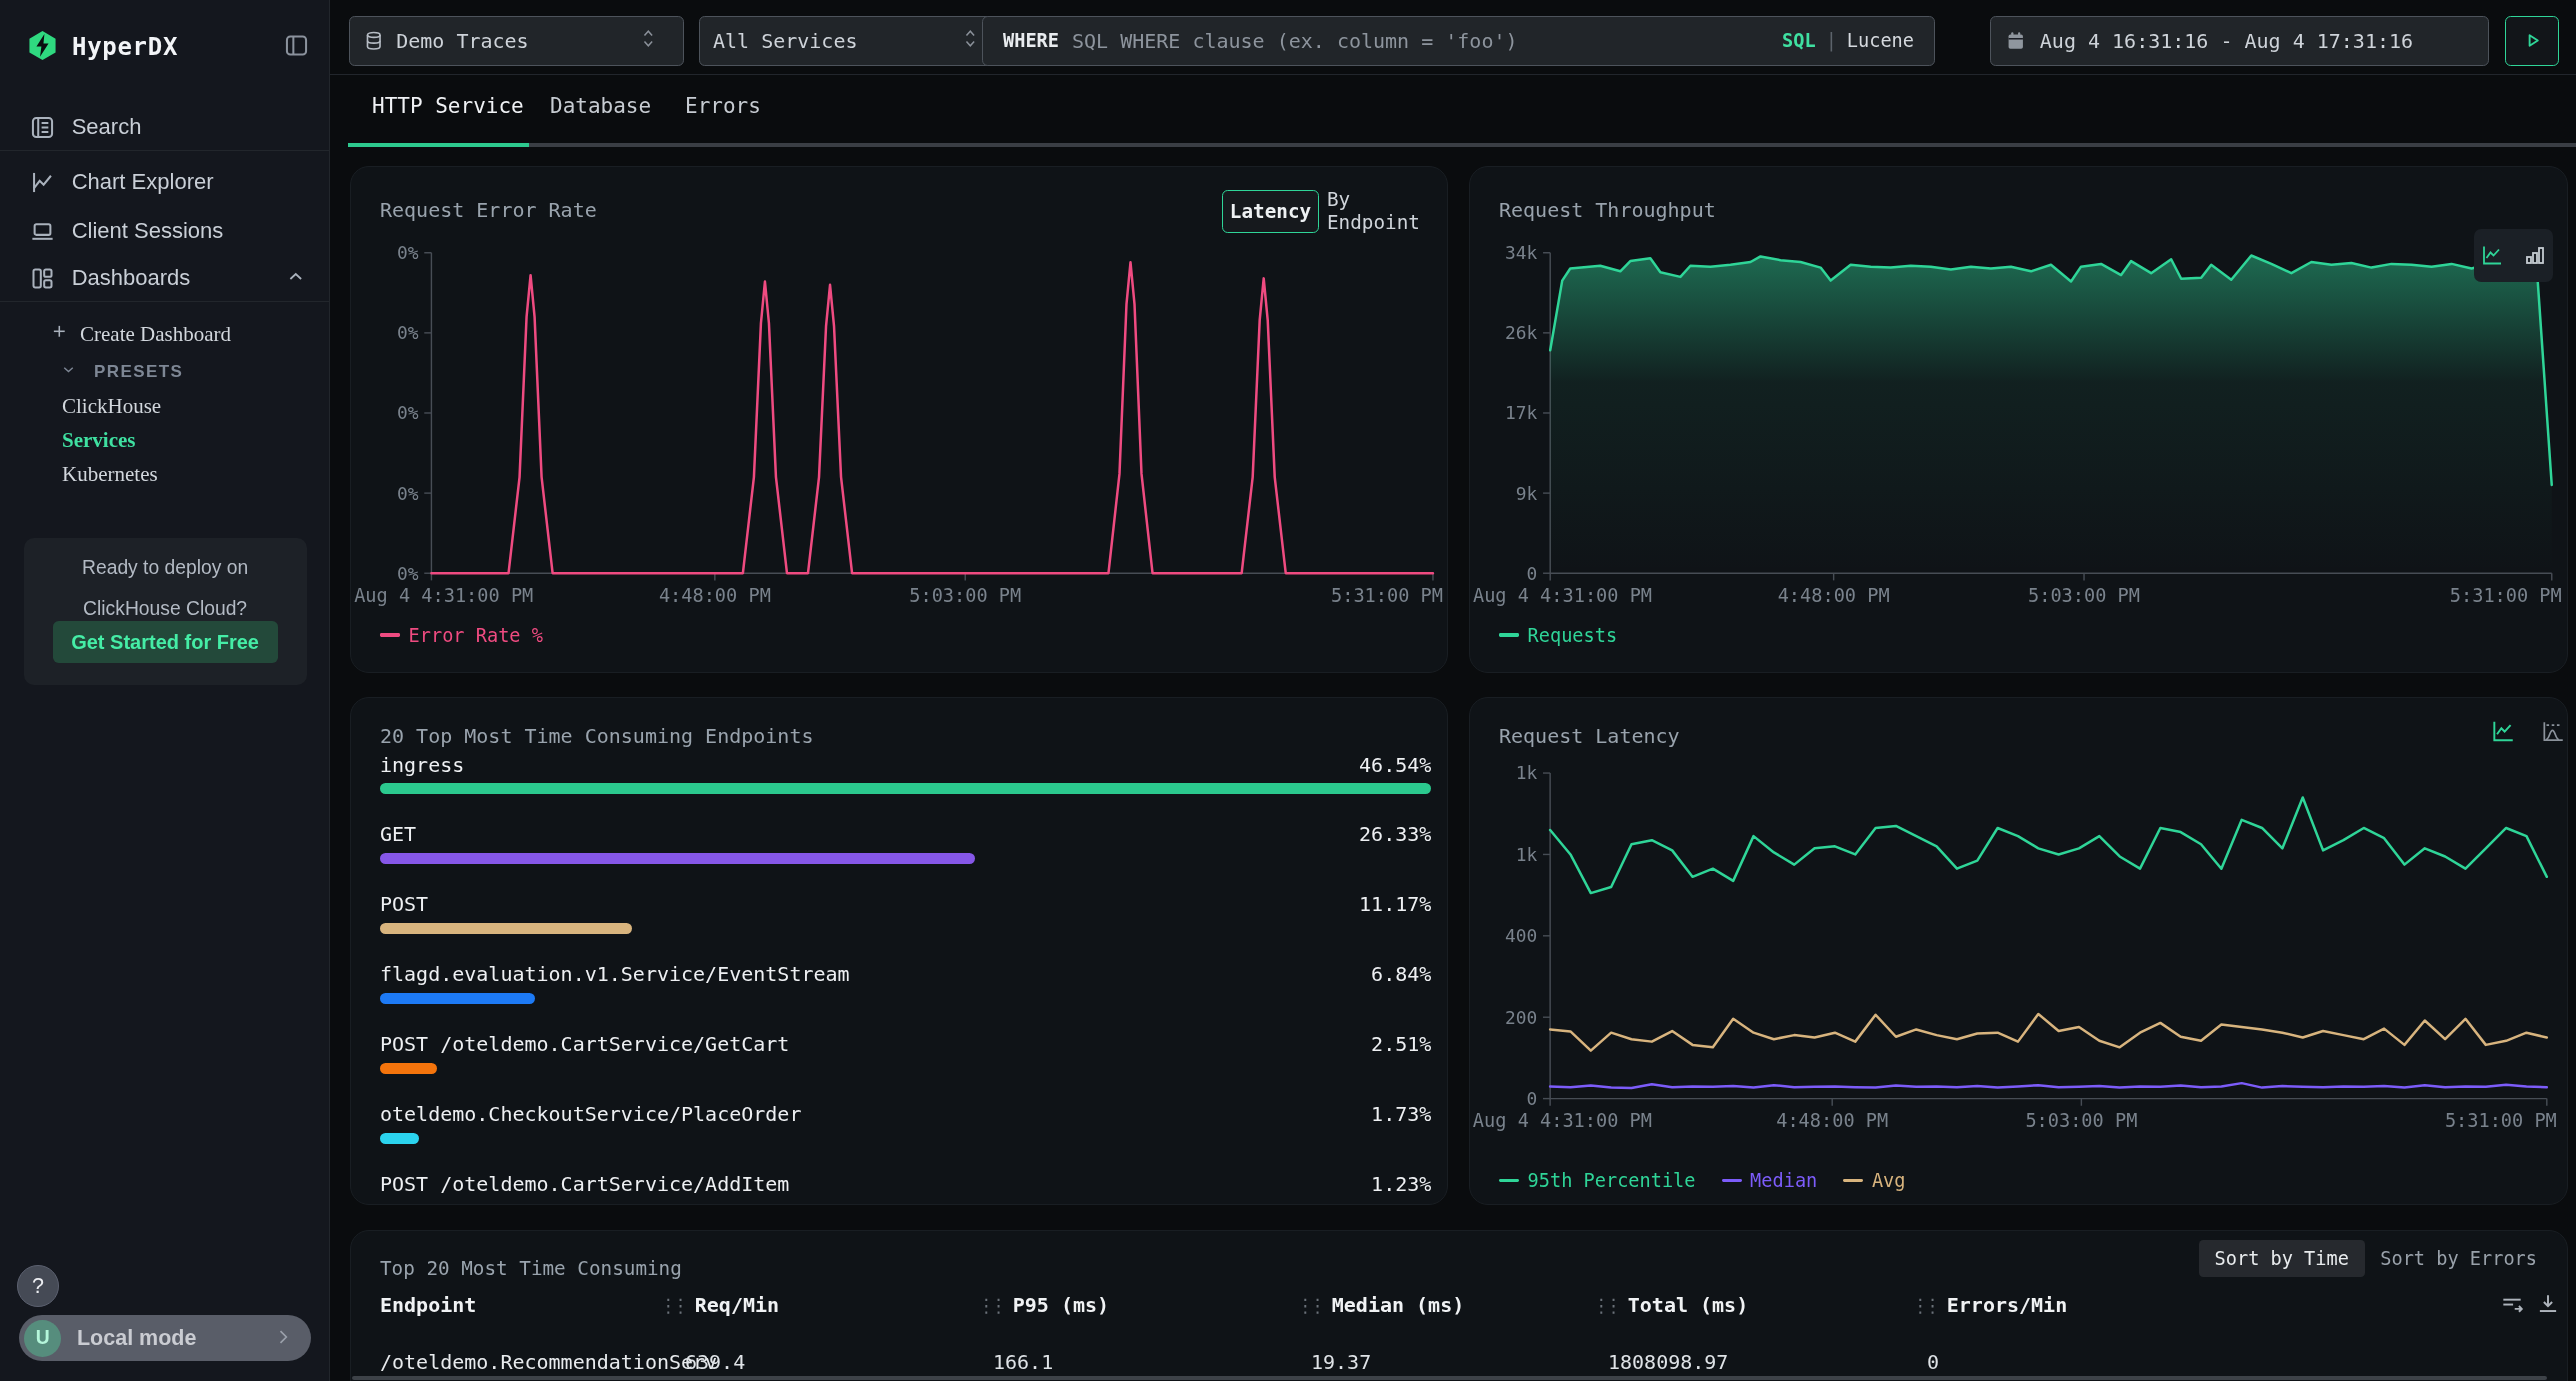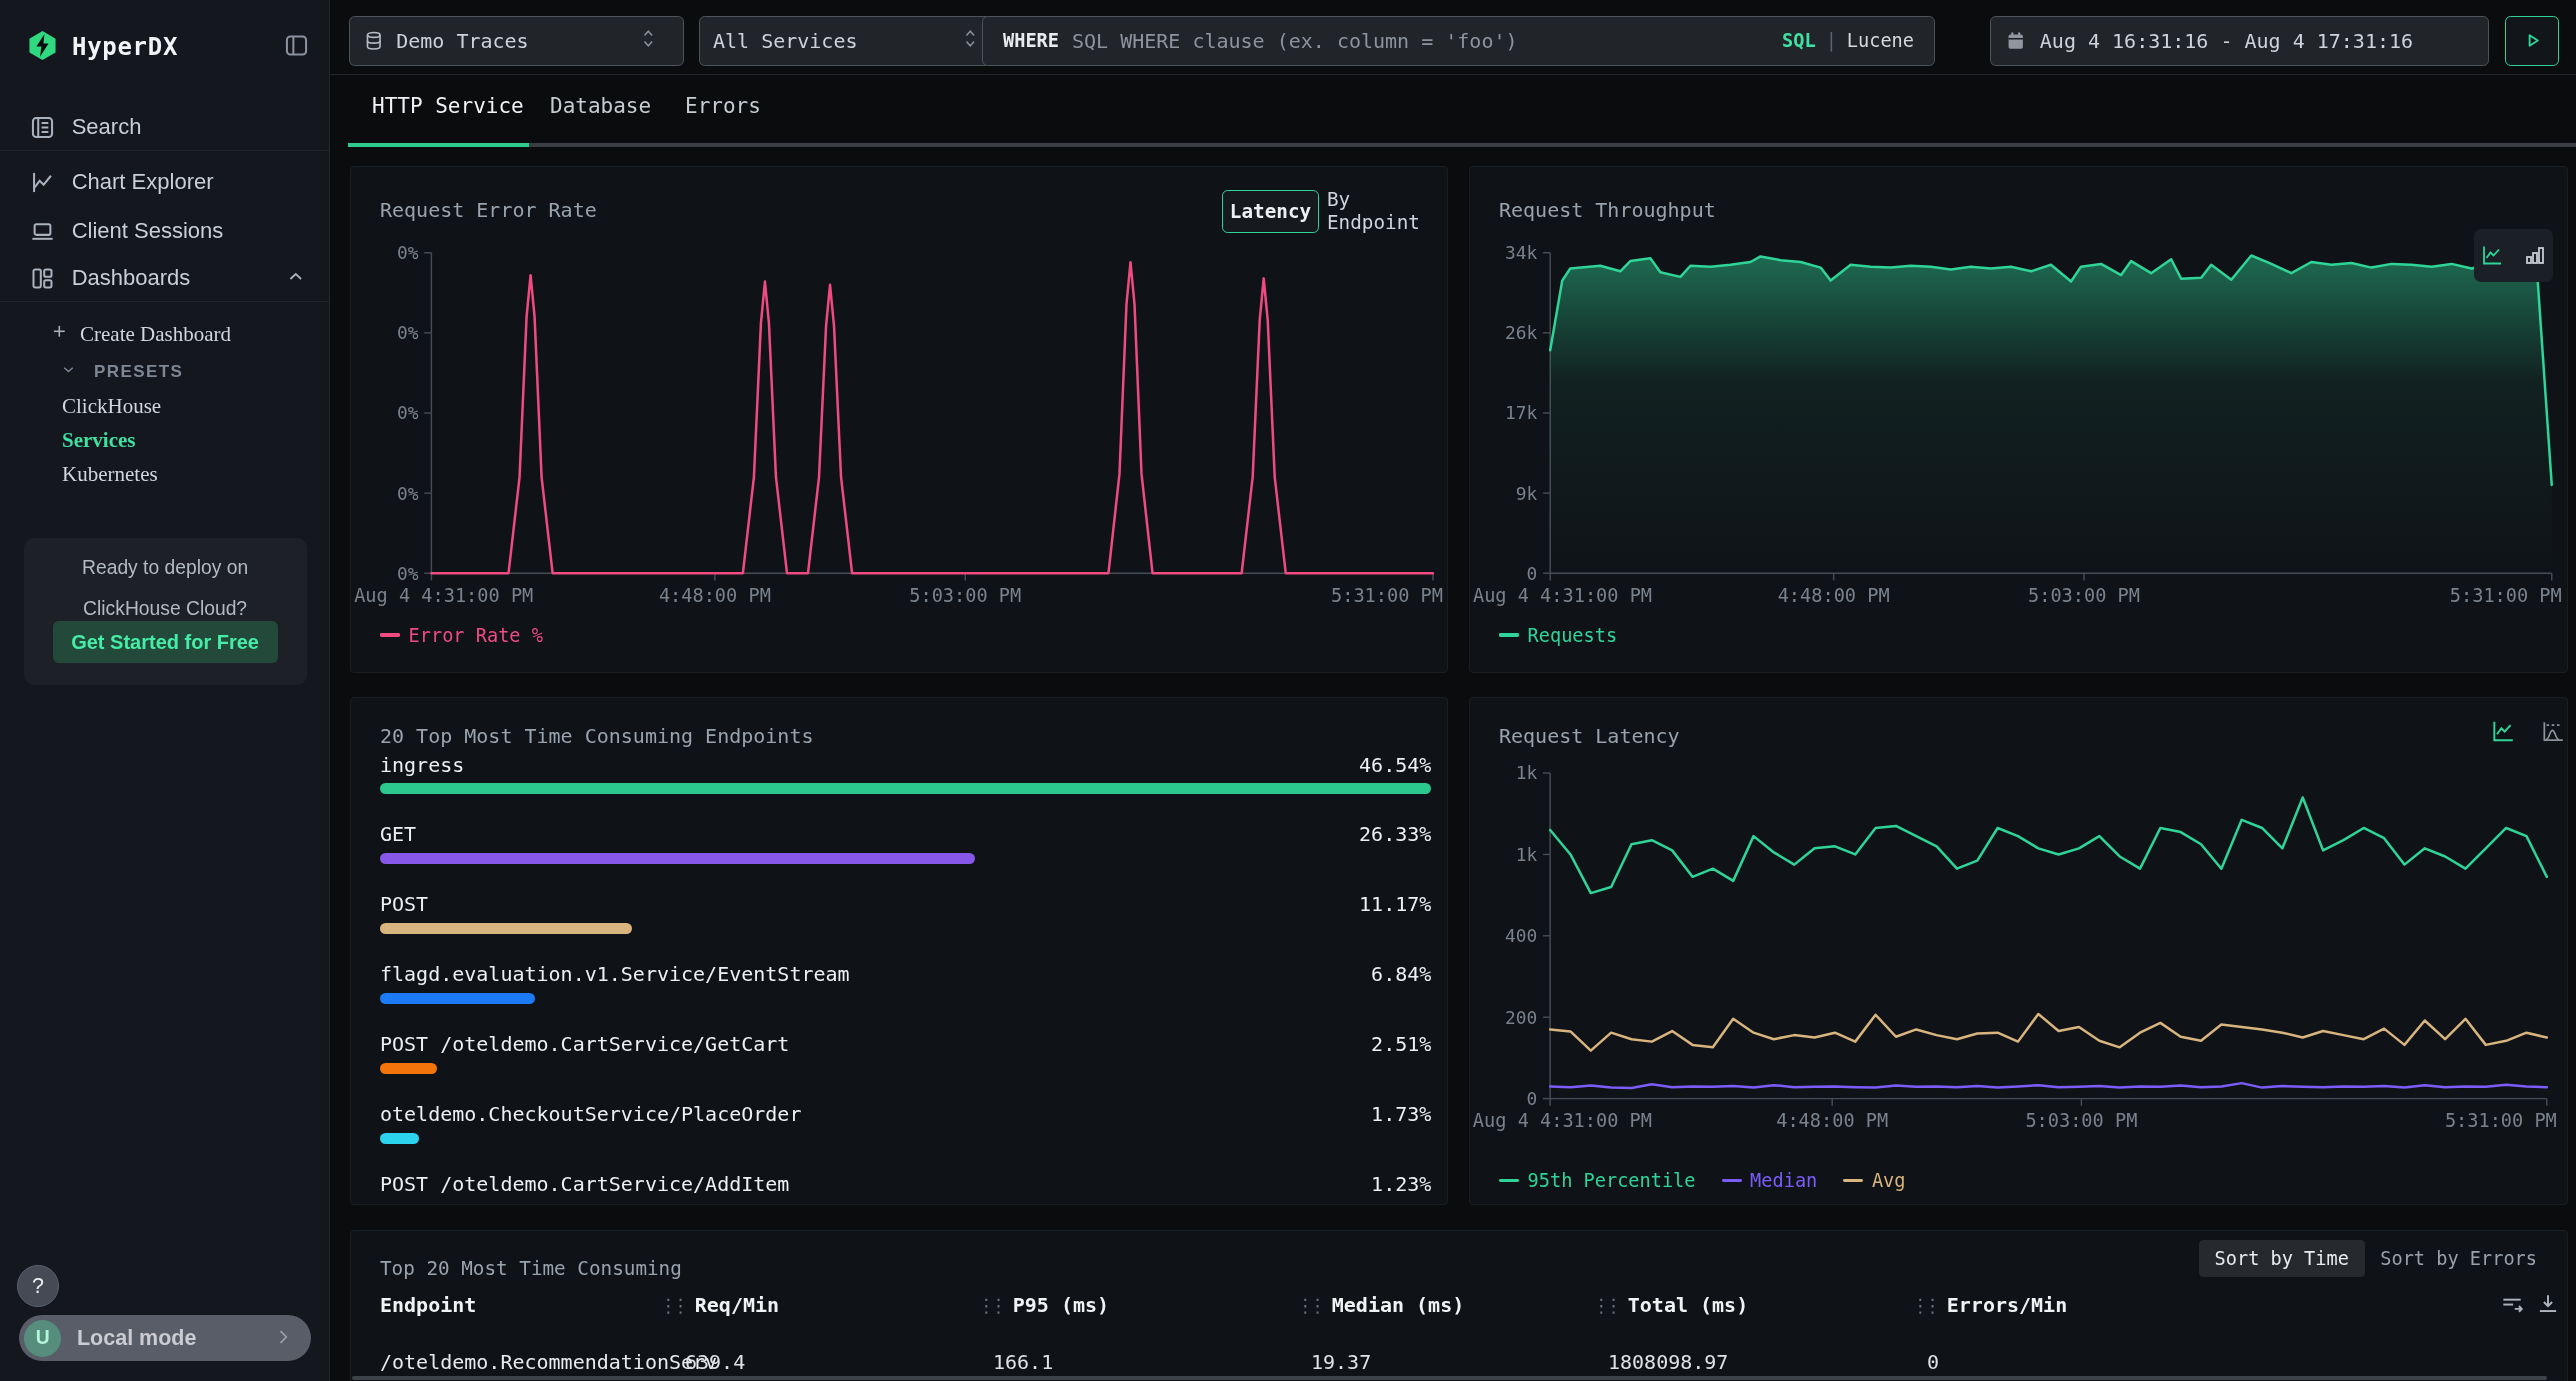--- a/index.html
+++ b/index.html
@@ -36,21 +36,21 @@
   .runbtn{position:absolute;top:15.7px;left:2175px;width:54px;height:50px;box-sizing:border-box;border:1.4px solid #2fd598;border-radius:5.7px;
           display:flex;align-items:center;justify-content:center;cursor:pointer;background:#121519;}
   
   #tabs{position:absolute;left:330px;top:74px;right:0;height:73px;}
   .tabline{position:absolute;left:18px;right:0;bottom:0;height:4.3px;background:#3a3e44;}
   .tab{position:absolute;top:20px;font-size:21px;color:#c7ccd2;cursor:pointer;}
   .tab.active{color:#f0f2f5;}
   .tab-underline{position:absolute;left:18px;width:181px;bottom:0;height:4.3px;background:#2dc98e;z-index:2;}
   
   #content{position:absolute;left:330px;top:147px;right:0;bottom:0;overflow:hidden;}
-  .panel{position:absolute;background:#0f1317;border:0.7px solid #191e23;border-radius:4px;box-sizing:border-box;overflow:hidden;}
+  .panel{position:absolute;background:#0f1317;border:0.7px solid #191e23;border-radius:19px;box-sizing:border-box;overflow:hidden;}
   .ptitle{position:absolute;left:29px;top:31.5px;font-size:20px;color:#99a3ad;}
   .legend{position:absolute;left:29px;display:flex;gap:31.5px;align-items:center;}
   .legend .li{display:flex;align-items:center;gap:8.6px;font-size:18.6px;}
   .legend .dash{width:20px;height:3.6px;border-radius:1.4px;}
   .toggle-btn{position:absolute;box-sizing:border-box;border:1.4px solid #2fd598;border-radius:5.7px;background:#16191d;
               display:flex;align-items:center;justify-content:center;font-size:19.3px;font-weight:bold;color:#eef1f3;cursor:pointer;}
   .toggle-alt{position:absolute;font-size:19.3px;color:#cfd4da;display:flex;align-items:center;cursor:pointer;}
   .chart-toolbar{position:absolute;background:#1b2026;border-radius:7.2px;display:flex;align-items:center;justify-content:center;gap:18.6px;}
   
   .ep-rows{position:absolute;left:29px;right:15.7px;top:52px;height:447px;overflow:hidden;}

